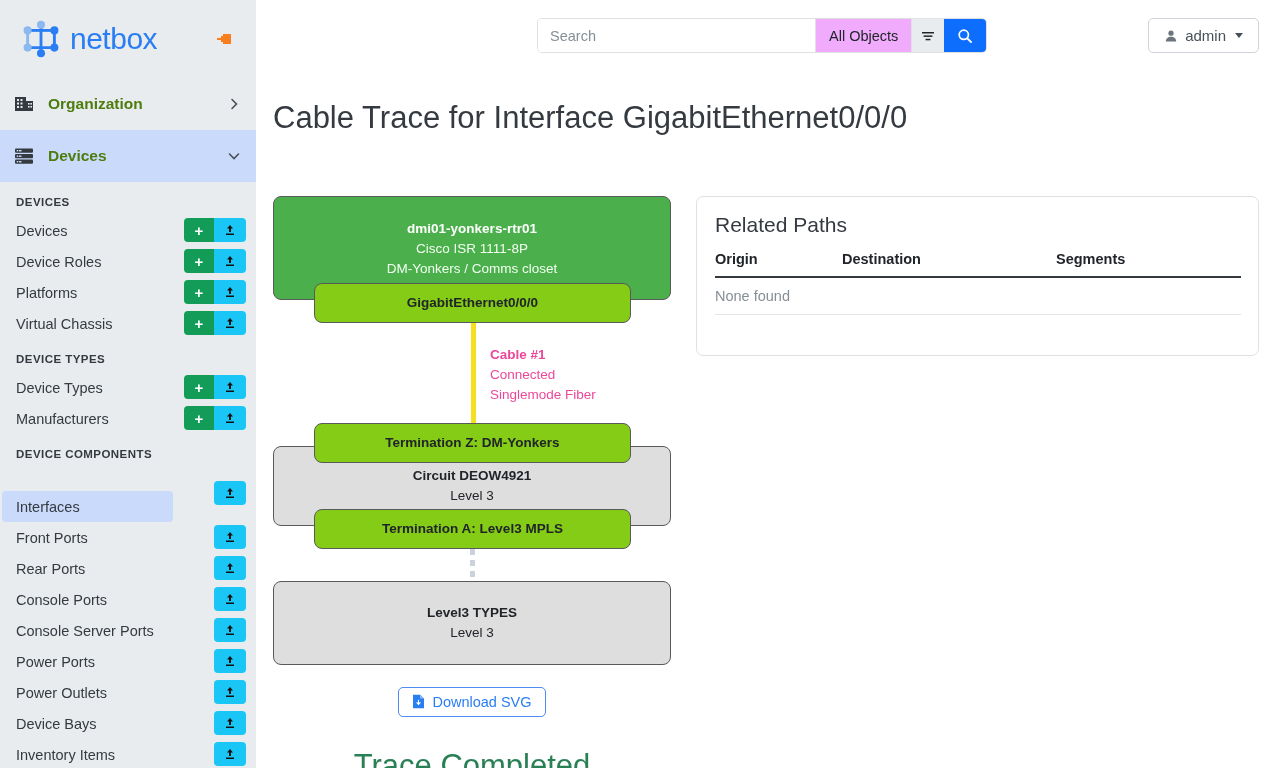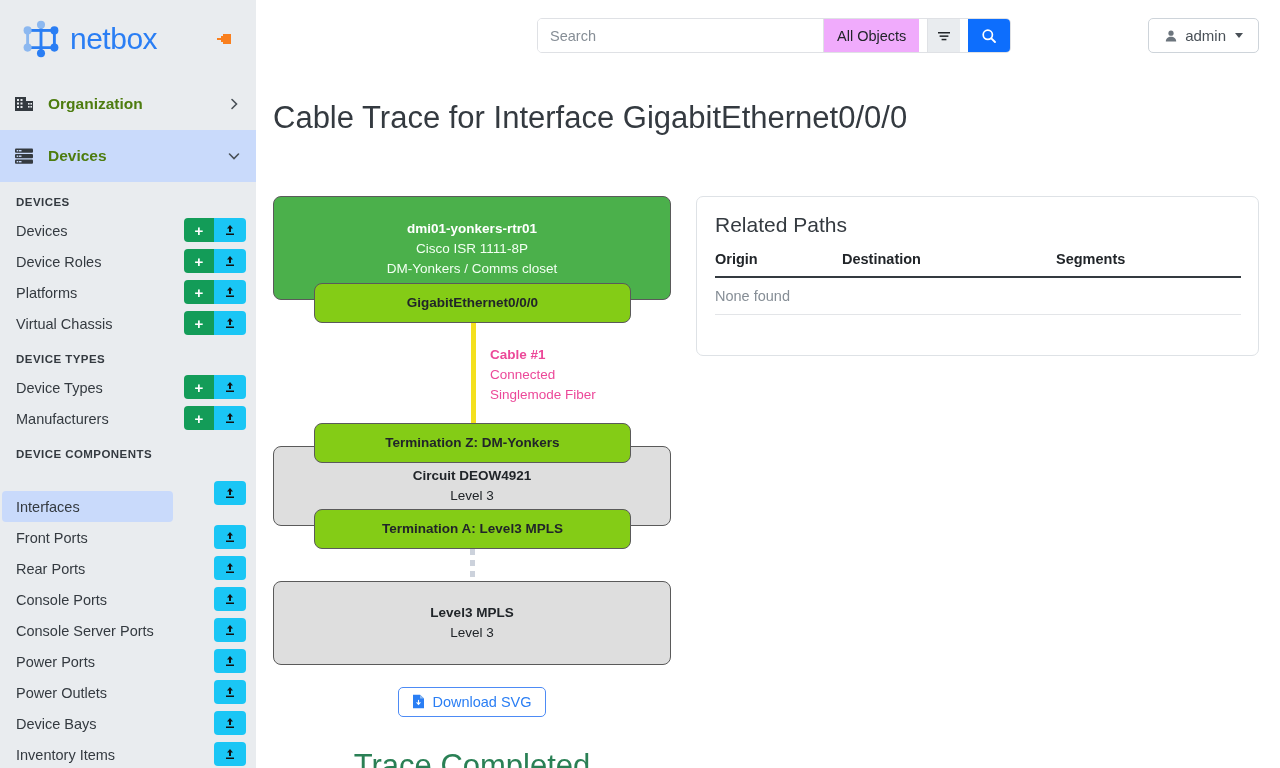--- a/index.html
+++ b/index.html
@@ -105,21 +105,20 @@
     padding: 0 16px 0 0;
     position: relative;
   }
   .search-wrap {
     position: absolute; left: 281px; top: 18px;
     display: flex; height: 35px;
     border: 1px solid #dfe1e5;
     border-radius: 5px;
     overflow: hidden;
     background: #fff;
-    gap: 8px;
   }
   .search-input {
     width: 277px; height: 100%;
     border: none; outline: none;
     padding: 0 12px;
     font-size: 14.5px; color: #212529;
     font-family: "Liberation Sans", sans-serif;
     background: #fff;
   }
   .search-input::placeholder { color: #868e96; }
@@ -625,21 +624,21 @@
 
         <div class="node node-term overlap-up">
           <span class="n-title">Termination A: Level3 MPLS</span>
         </div>
 
         <div class="dash-seg">
           <div class="dash-line"></div>
         </div>
 
         <div class="node node-provider">
-          <div class="n-title">Level3 MPLS</div>
+          <div class="n-title">Level3 TYPES</div>
           <div class="n-sub">Level 3</div>
         </div>
 
         <div class="dl-wrap">
           <a class="dl-btn">
             <svg viewBox="0 0 13 15">
               <path d="M1 0.8 H8 L12 4.6 V14.2 H1 Z" fill="#2a7ef4"></path>
               <path d="M8 0.8 L12 4.6 H8 Z" fill="#8cb8f0"></path>
               <path d="M6.5 6.4 V10.2 M4.9 8.7 L6.5 10.4 L8.1 8.7" stroke="#ffffff" stroke-width="1.1" fill="none" stroke-linecap="round"></path>
             </svg>

